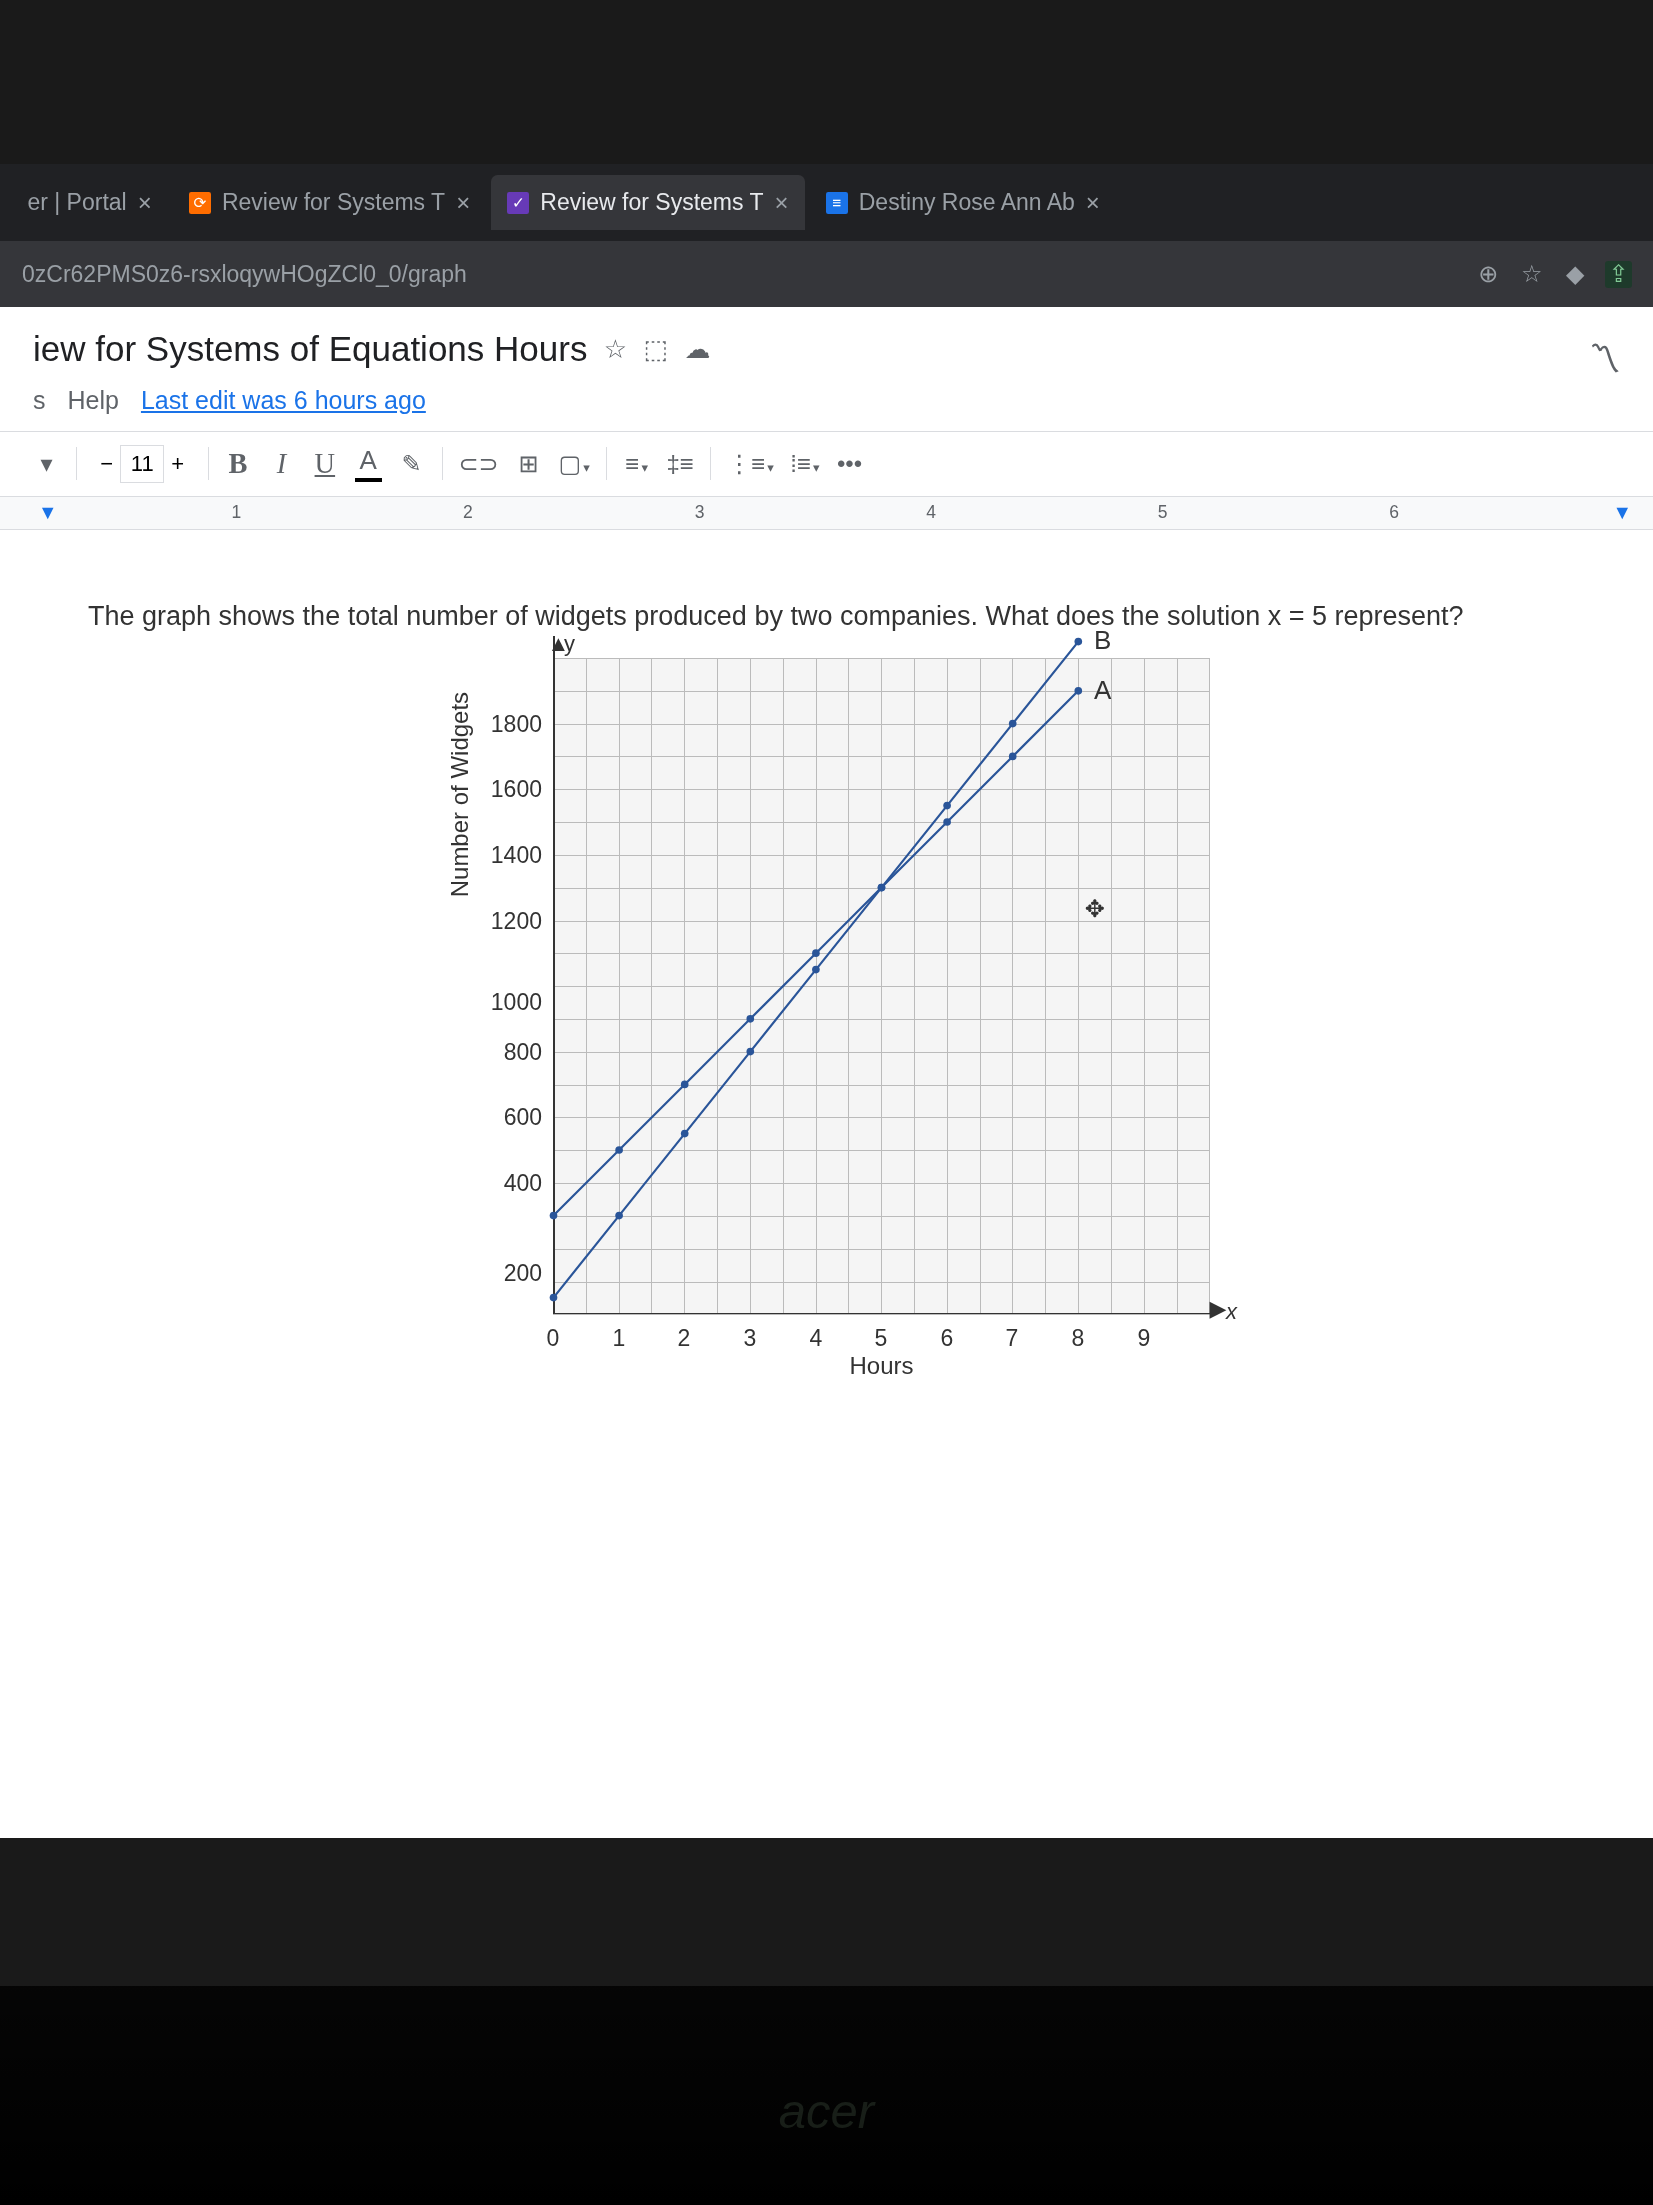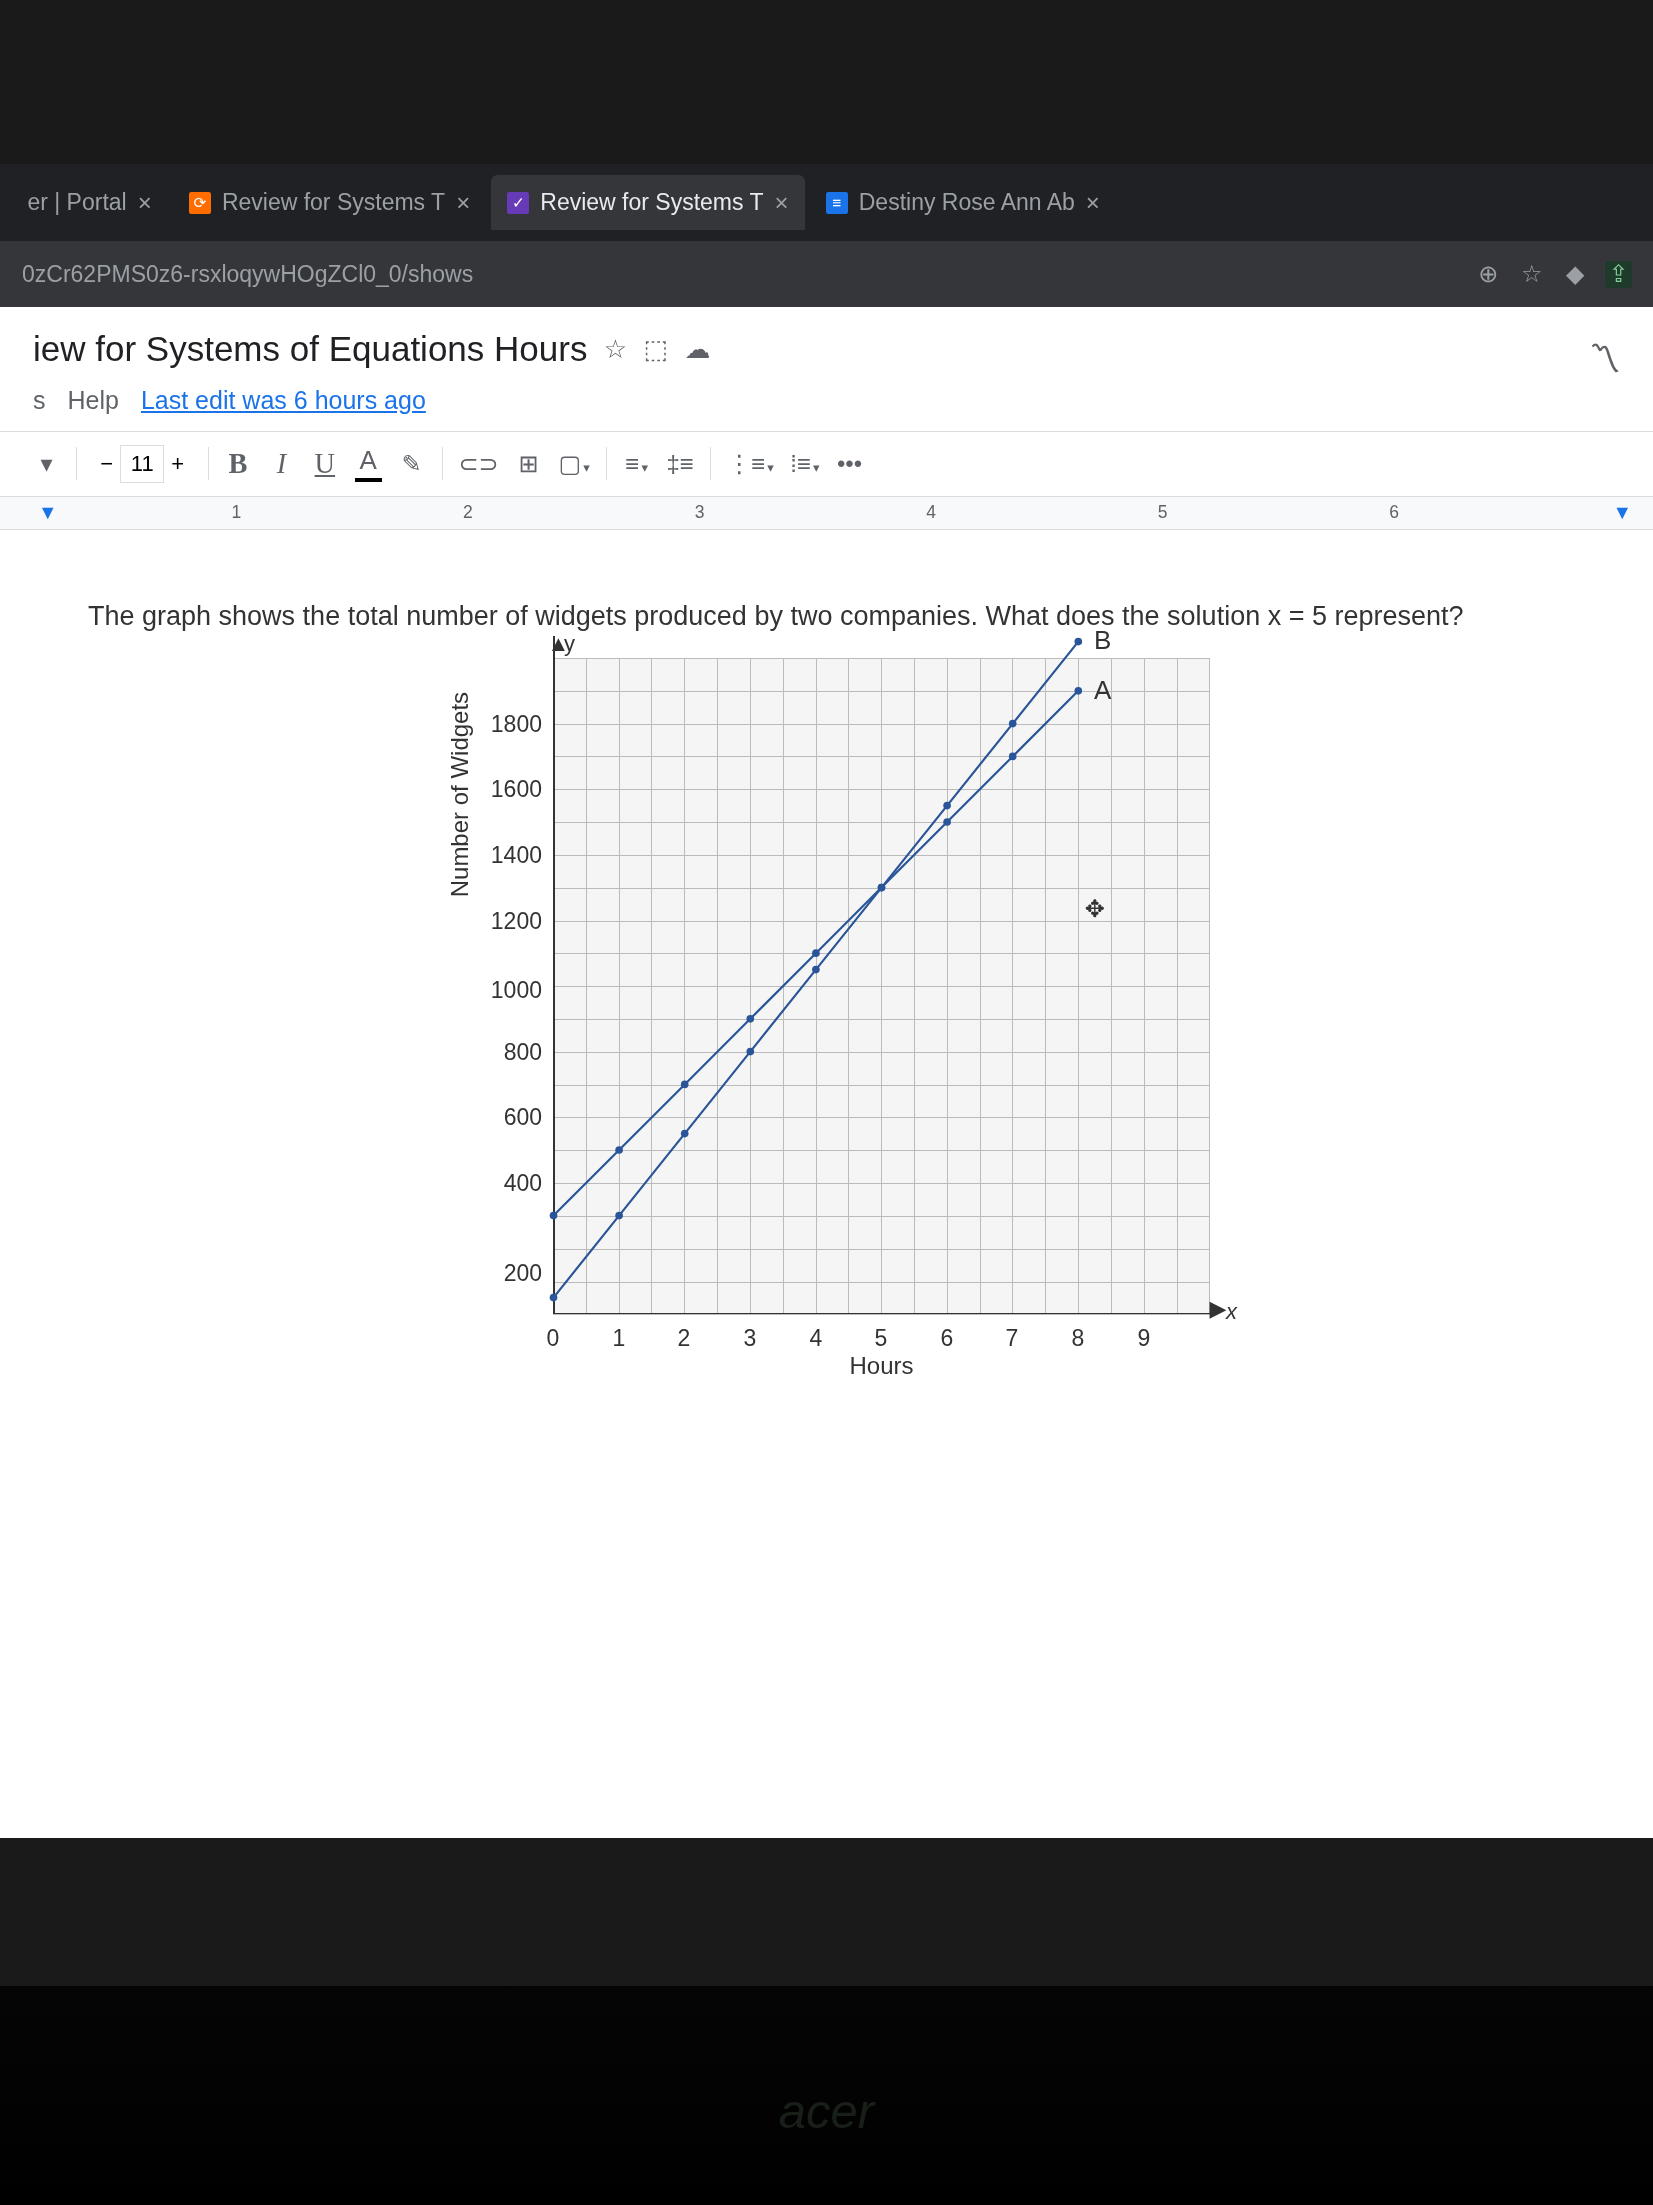--- a/index.html
+++ b/index.html
@@ -102,21 +102,21 @@
     <span class="tab-close">×</span>
   </div>
   <div class="tab">
     <span class="favicon favicon-blue">≡</span>
     <span>Destiny Rose Ann Ab</span>
     <span class="tab-close">×</span>
   </div>
 </div>
 
 <div class="url-bar">
-  <span class="url-text">0zCr62PMS0z6-rsxloqywHOgZCl0_0/shows</span>
+  <span class="url-text">0zCr62PMS0z6-rsxloqywHOgZCl0_0/graph</span>
   <span class="url-icon">⊕</span>
   <span class="url-icon">☆</span>
   <span class="url-icon">◆</span>
   <span class="url-icon green">⇪</span>
 </div>
 
 <div class="doc-area">
   <div class="doc-header">
     <span class="doc-title">iew for Systems of Equations Hours</span>
     <div class="doc-icons">
@@ -248,21 +248,21 @@
             <circle cx="720" cy="270" r="7" class="data-point"></circle>
             <circle cx="840" cy="120" r="7" class="data-point"></circle>
             <circle cx="960" cy="-30" r="7" class="data-point"></circle>
             <path d="M0,1170 L120,1020 L240,870 L360,720 L480,570 L600,420 L720,270 L840,120 L960,-30 " class="data-line"></path>
           </svg>
         <span class="move-cursor" style="right:16%; top:36%">✥</span>
       <div class="y-tick-label" style="top: 615px;">200</div>
           <div class="y-tick-label" style="top: 525px;">400</div>
           <div class="y-tick-label" style="top: 459px;">600</div>
           <div class="y-tick-label" style="top: 394px; text-align: right;">800</div>
-          <div class="y-tick-label" style="top: 332px;">1000</div>
+          <div class="y-tick-label" style="top: 344px;">1000</div>
           <div class="y-tick-label" style="top: 263px;">1200</div>
           <div class="y-tick-label" style="top: 197px;">1400</div>
           <div class="y-tick-label" style="top: 131px;">1600</div>
           <div class="y-tick-label" style="top: 66px;">1800</div>
           <div class="x-tick-label" style="left: 0px;">0</div>
           <div class="x-tick-label" style="left: 66px;">1</div>
           <div class="x-tick-label" style="left: 131px;">2</div>
           <div class="x-tick-label" style="left: 197px;">3</div>
           <div class="x-tick-label" style="left: 263px;">4</div>
           <div class="x-tick-label" style="left: 328px;">5</div>

